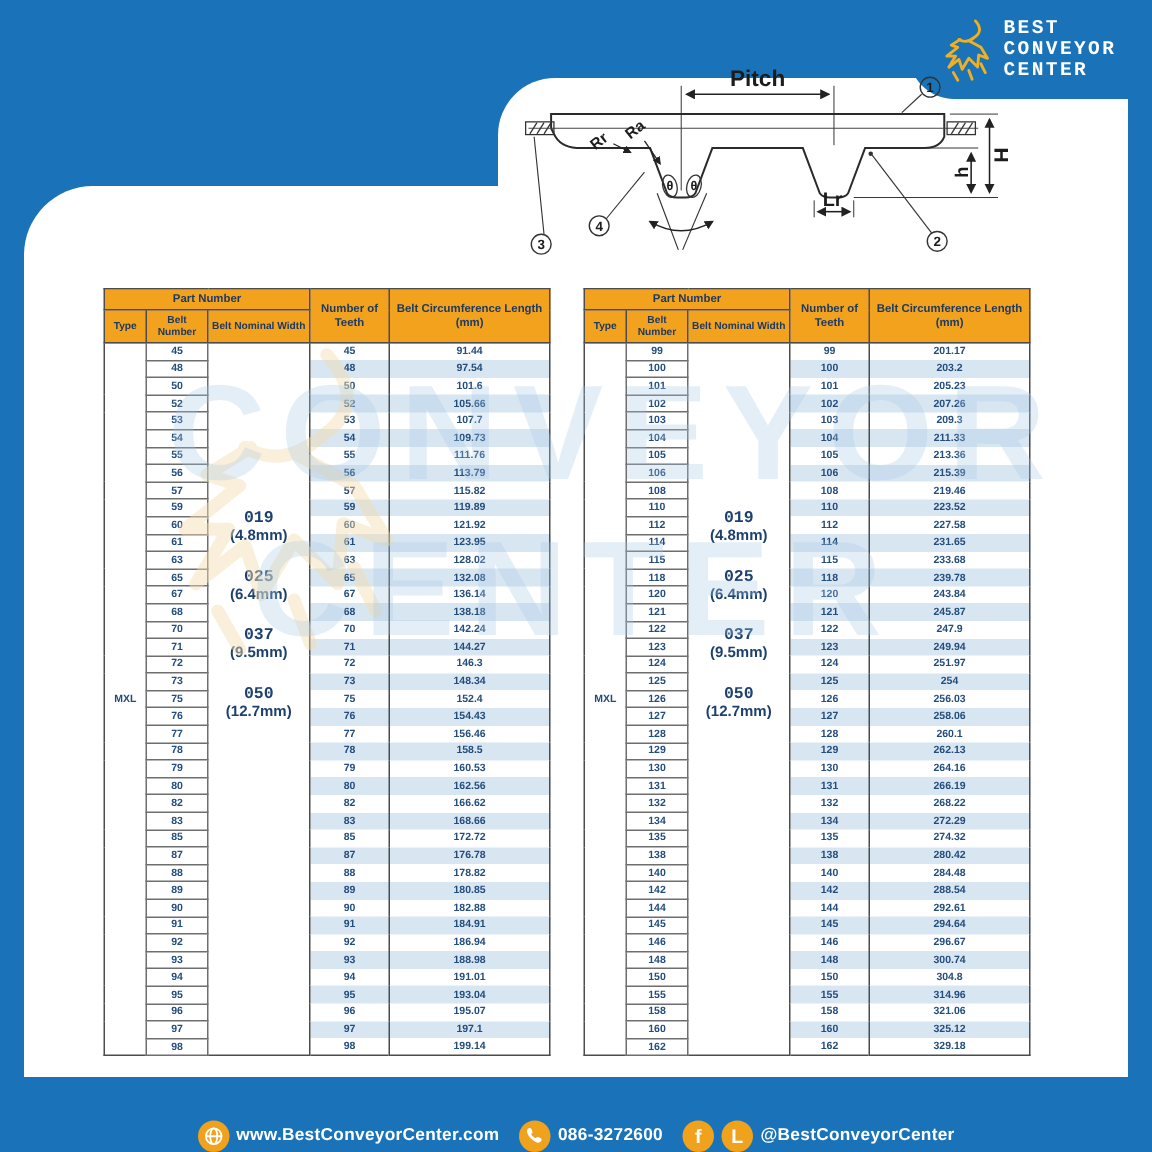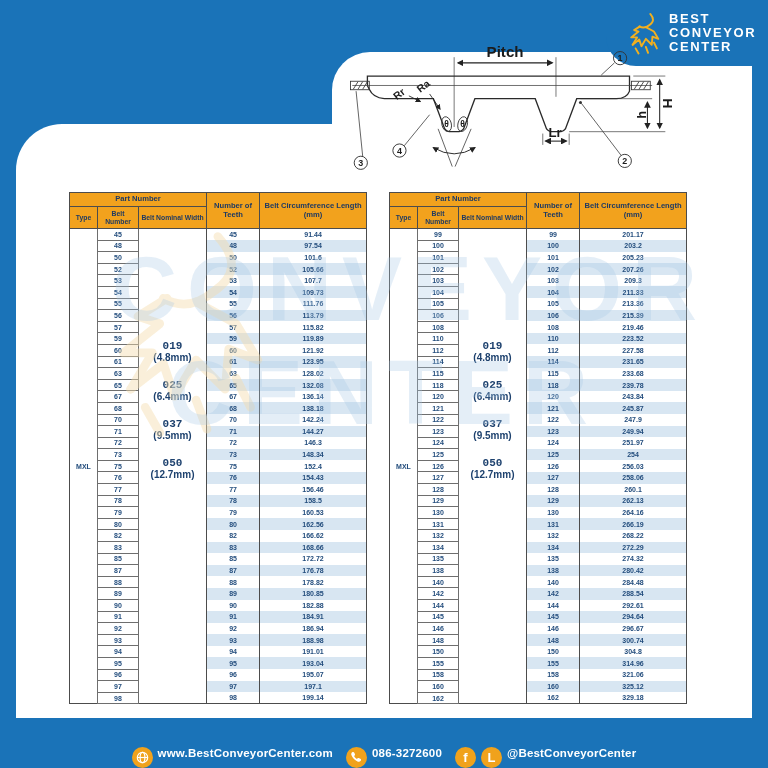--- a/index.html
+++ b/index.html
@@ -6,21 +6,21 @@
   .page{position:relative;width:768px;height:768px;background:#1a73b8;overflow:hidden;
         font-family:"Liberation Sans",sans-serif;}
   
   .panel-main{position:absolute;left:16px;top:124px;width:736px;height:594px;
               background:#ffffff;border-top-left-radius:46px;}
   .panel-diagram{position:absolute;left:332px;top:52px;width:420px;height:90px;
                  background:#ffffff;border-top-left-radius:38px;}
   .logo-patch{position:absolute;right:0;top:0;width:162px;height:66px;background:#1a73b8;
               border-bottom-left-radius:30px;display:flex;align-items:center;gap:7px;
               padding:4px 6px 4px 12px;box-sizing:border-box;}
-  .logo-text{color:#ffffff;font-weight:bold;font-size:13px;line-height:1.08;letter-spacing:1.6px;}
+  .logo-text{color:#ffffff;font-weight:bold;font-size:13px;line-height:1.08;letter-spacing:1.6px;font-family:Liberation Mono, monospace;}
   .title{position:absolute;left:22px;top:52px;font-size:42px;font-weight:bold;color:#f6b233;
          letter-spacing:-0.5px;text-shadow:1px 2px 0 rgba(0,0,0,0.12);}
   
   .diagram-svg{position:absolute;left:340px;top:44px;width:332px;height:132px;}
   .diagram-svg text{font-family:"Liberation Sans",sans-serif;font-weight:bold;fill:#1c1c1c;}
   
   .tbl-wrap{position:absolute;top:192px;}
   .tbl-left{left:69px;} .tbl-right{left:389px;}
   table.belt-table{border-collapse:collapse;table-layout:fixed;width:297px;
                    border:1.4px solid #4c4c4c;}
@@ -42,21 +42,21 @@
   .wblock .size{font-size:10px;font-weight:bold;line-height:1.05;}
   
   .watermark{position:absolute;left:0;top:0;width:768px;height:768px;pointer-events:none;}
   .wm-deer{position:absolute;left:58px;top:215px;width:218px;height:232px;opacity:.45;}
   .wm-line{position:absolute;font-weight:bold;color:#a8c9e6;opacity:.30;letter-spacing:10px;}
   .wm1{left:112px;top:238px;font-size:90px;}
   .wm2{left:168px;top:342px;font-size:90px;}
   
   .footer{position:absolute;left:0;bottom:0;width:768px;height:50px;background:#1a73b8;
           display:flex;align-items:center;justify-content:center;gap:13px;}
-  .fitem{display:flex;gap:5px;margin-top:28px;}
+  .fitem{display:flex;align-items:center;gap:5px;margin-top:28px;}
   .fi-text{color:#ffffff;font-weight:bold;font-size:11.5px;letter-spacing:0.2px;}
   .circle{width:21px;height:21px;border-radius:50%;background:#f0a21c;display:flex;
           align-items:center;justify-content:center;flex:none;}
   .glyph-letter{color:#ffffff;font-weight:bold;font-size:13px;line-height:1;}
 </style>
 </head>
 <body>
 
 <div class="page">
 

